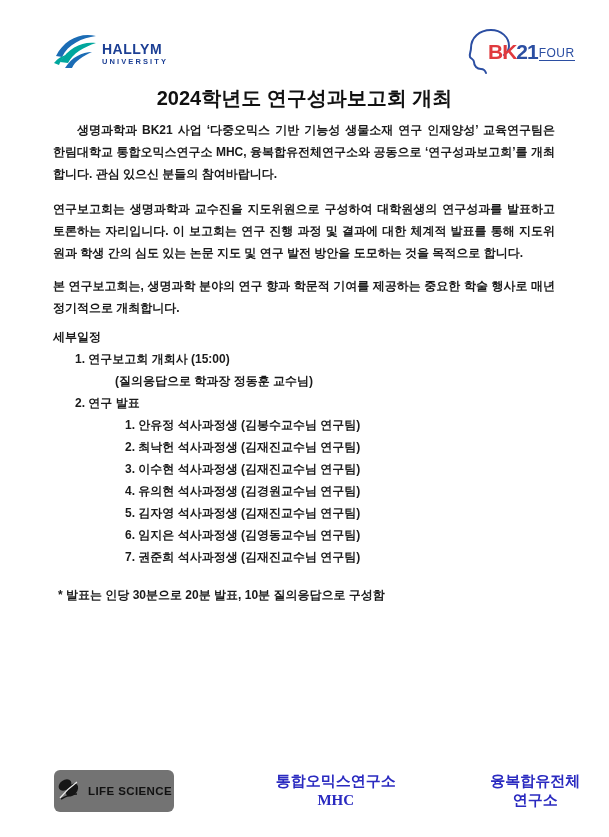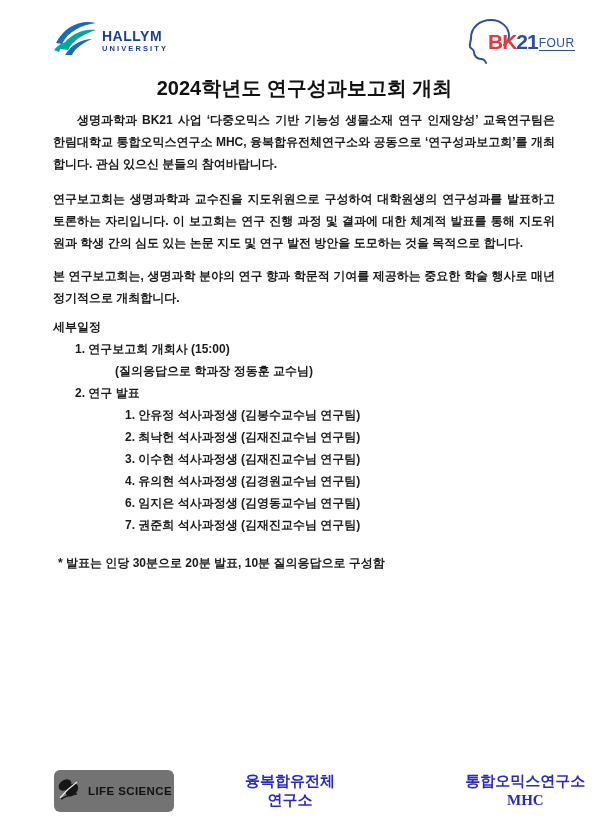--- a/index.html
+++ b/index.html
@@ -6,22 +6,22 @@
   .page{
     position:relative;
     width:609px;height:837px;
     background:#ffffff;
     font-family:"Liberation Sans","DejaVu Sans",sans-serif;
     color:#1a1a1a;
     overflow:hidden;
   }
   
   .header{
-    display:flex;justify-content:space-between;align-items:center;
-    padding:16px 38px 0 52px;height:50px;
+    display:flex;justify-content:space-between;align-items:flex-end;
+    padding:26px 38px 0 52px;height:50px;
   }
   .hallym{display:flex;align-items:flex-start;gap:4px;}
   .hallym-text{display:flex;flex-direction:column;margin-top:10px;}
   .hallym-name{font-size:14px;font-weight:800;color:#1c3f94;letter-spacing:.5px;line-height:14px;}
   .hallym-sub{font-size:7.5px;font-weight:600;color:#1c3f94;letter-spacing:2.1px;line-height:10px;margin-top:1px;}
   .bk21{position:relative;width:104px;height:48px;margin-top:2px;}
   .bk21 svg{position:absolute;left:0;top:0;}
   .bk21-text{position:absolute;left:21px;top:12px;white-space:nowrap;}
   .bk21-bk{font-size:21px;font-weight:800;color:#e03a3e;letter-spacing:-1px;}
   .bk21-num{font-size:21px;font-weight:800;color:#2b4ea2;letter-spacing:-1px;}
@@ -102,42 +102,43 @@
 
     <div class="sched">
       <div>세부일정</div>
       <div class="lvl1">1. 연구보고회 개회사 (15:00)</div>
       <div class="lvl1sub">(질의응답으로 학과장 정동훈 교수님)</div>
       <div class="lvl1">2.  연구 발표</div>
       <div class="lvl2">1. 안유정 석사과정생 (김봉수교수님 연구팀)</div>
       <div class="lvl2">2. 최낙헌 석사과정생 (김재진교수님 연구팀)</div>
       <div class="lvl2">3. 이수현 석사과정생 (김재진교수님 연구팀)</div>
       <div class="lvl2">4. 유의현 석사과정생 (김경원교수님 연구팀)</div>
+      <div class="lvl2">5. 김자영 석사과정생 (김재진교수님 연구팀)</div>
       <div class="lvl2">6. 임지은 석사과정생 (김영동교수님 연구팀)</div>
       <div class="lvl2">7. 권준희 석사과정생 (김재진교수님 연구팀)</div>
       <div class="note">* 발표는 인당 30분으로 20분 발표, 10분 질의응답으로 구성함</div>
     </div>
 
   </div>
 
   <div class="footer">
     <div class="ls-logo">
       <span>
         <svg width="26" height="26" viewBox="0 0 26 26">
           <ellipse cx="9" cy="9" rx="7" ry="5" transform="rotate(-35 9 9)" fill="#161616"></ellipse>
           <ellipse cx="16" cy="14" rx="7.5" ry="5" transform="rotate(-50 16 14)" fill="#161616"></ellipse>
           <path d="M4 22 C9 16 14 11 21 6" stroke="#ececec" stroke-width="1.2" fill="none"></path>
           <path d="M5 23 C10 20 16 18 21 18" stroke="#161616" stroke-width="1.6" fill="none"></path>
         </svg>
       </span>
       <span class="ls-label">LIFE SCIENCE</span>
     </div>
+    <div class="inst inst-mhc">
+      <div>통합오믹스연구소</div>
+      <div>MHC</div>
+    </div>
     <div class="inst inst-genome">
       <div>융복합유전체</div>
       <div>연구소</div>
-    </div>
-    <div class="inst inst-mhc">
-      <div>통합오믹스연구소</div>
-      <div>MHC</div>
     </div>
   </div>
 
 </div>
 
 </body></html>

